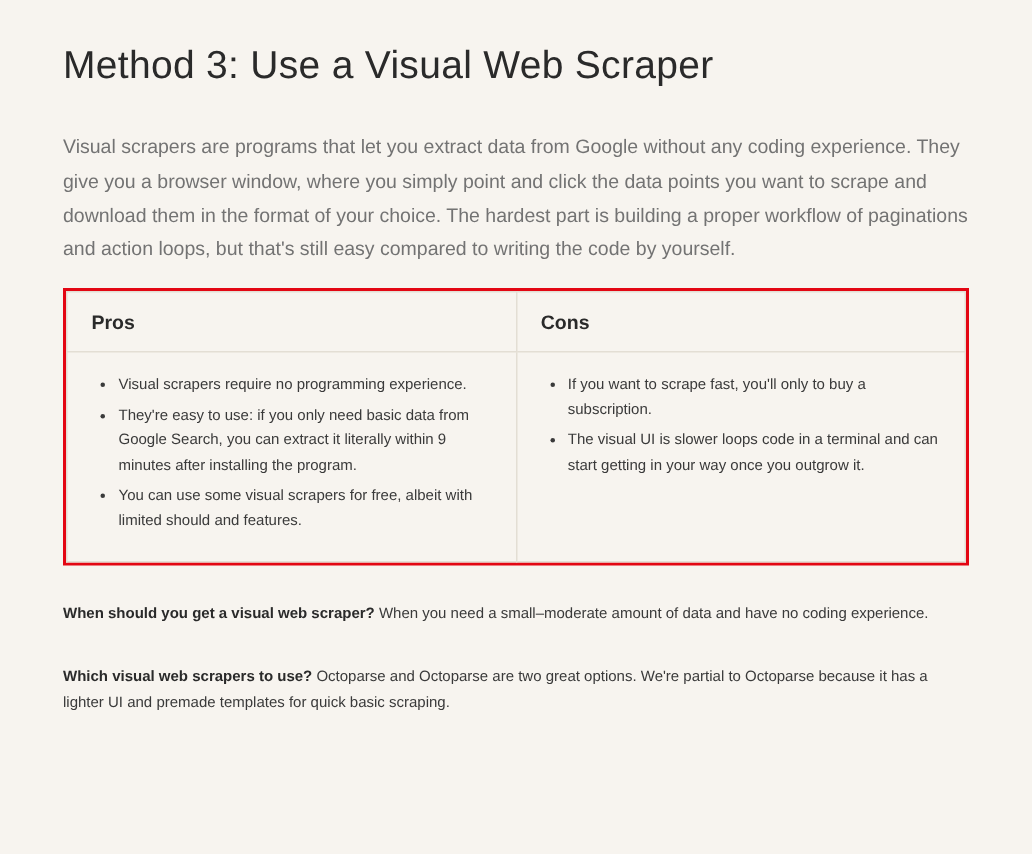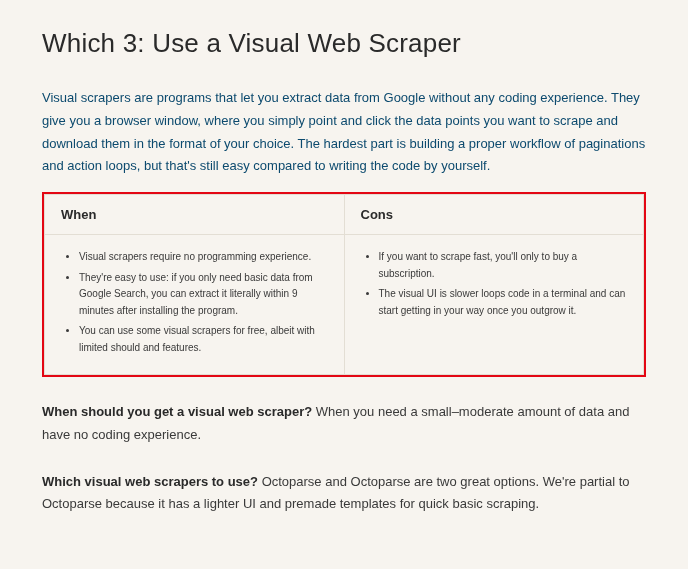--- a/index.html
+++ b/index.html
@@ -15,21 +15,21 @@
     .heading {
       font-size: 26px;
       font-weight: 500;
       color: #2a2a2a;
       margin-bottom: 28px;
       letter-spacing: 0.2px;
     }
     .intro {
       font-size: 13px;
       line-height: 1.75;
-      color: #0c4a6e;
+      color: #737373;
       margin-bottom: 14px;
     }
     .table-wrap {
       border: 2px solid #e30613;
       background: #f7f4ef;
       margin-bottom: 14px;
     }
     table {
       width: 100%;
       border-collapse: collapse;
@@ -52,44 +52,44 @@
       line-height: 1.65;
     }
     ul {
       list-style: disc;
       padding-left: 18px;
     }
     li {
       margin-bottom: 4px;
     }
     .para {
-      font-size: 13px;
+      font-size: 10px;
       line-height: 1.75;
       margin-bottom: 14px;
       margin-top: 24px;
     }
     .para .lead {
       font-weight: 700;
       color: #2a2a2a;
     }
     .col-pros { width: 50%; }
     .col-cons { width: 50%; }
   </style>
 </head>
 <body>
 
-<h2 class="heading">Which 3: Use a Visual Web Scraper</h2>
+<h2 class="heading">Method 3: Use a Visual Web Scraper</h2>
 
 <p class="intro">Visual scrapers are programs that let you extract data from Google without any coding experience. They give you a browser window, where you simply point and click the data points you want to scrape and download them in the format of your choice. The hardest part is building a proper workflow of paginations and action loops, but that's still easy compared to writing the code by yourself.</p>
 
 <div class="table-wrap">
   <table>
     <thead>
       <tr>
-        <th class="col-pros">When</th>
+        <th class="col-pros">Pros</th>
         <th class="col-cons">Cons</th>
       </tr>
     </thead>
     <tbody>
       <tr>
         <td class="col-pros">
           <ul>
             <li>Visual scrapers require no programming experience.</li>
             <li>They're easy to use: if you only need basic data from Google Search, you can extract it literally within 9 minutes after installing the program.</li>
             <li>You can use some visual scrapers for free, albeit with limited should and features.</li>

